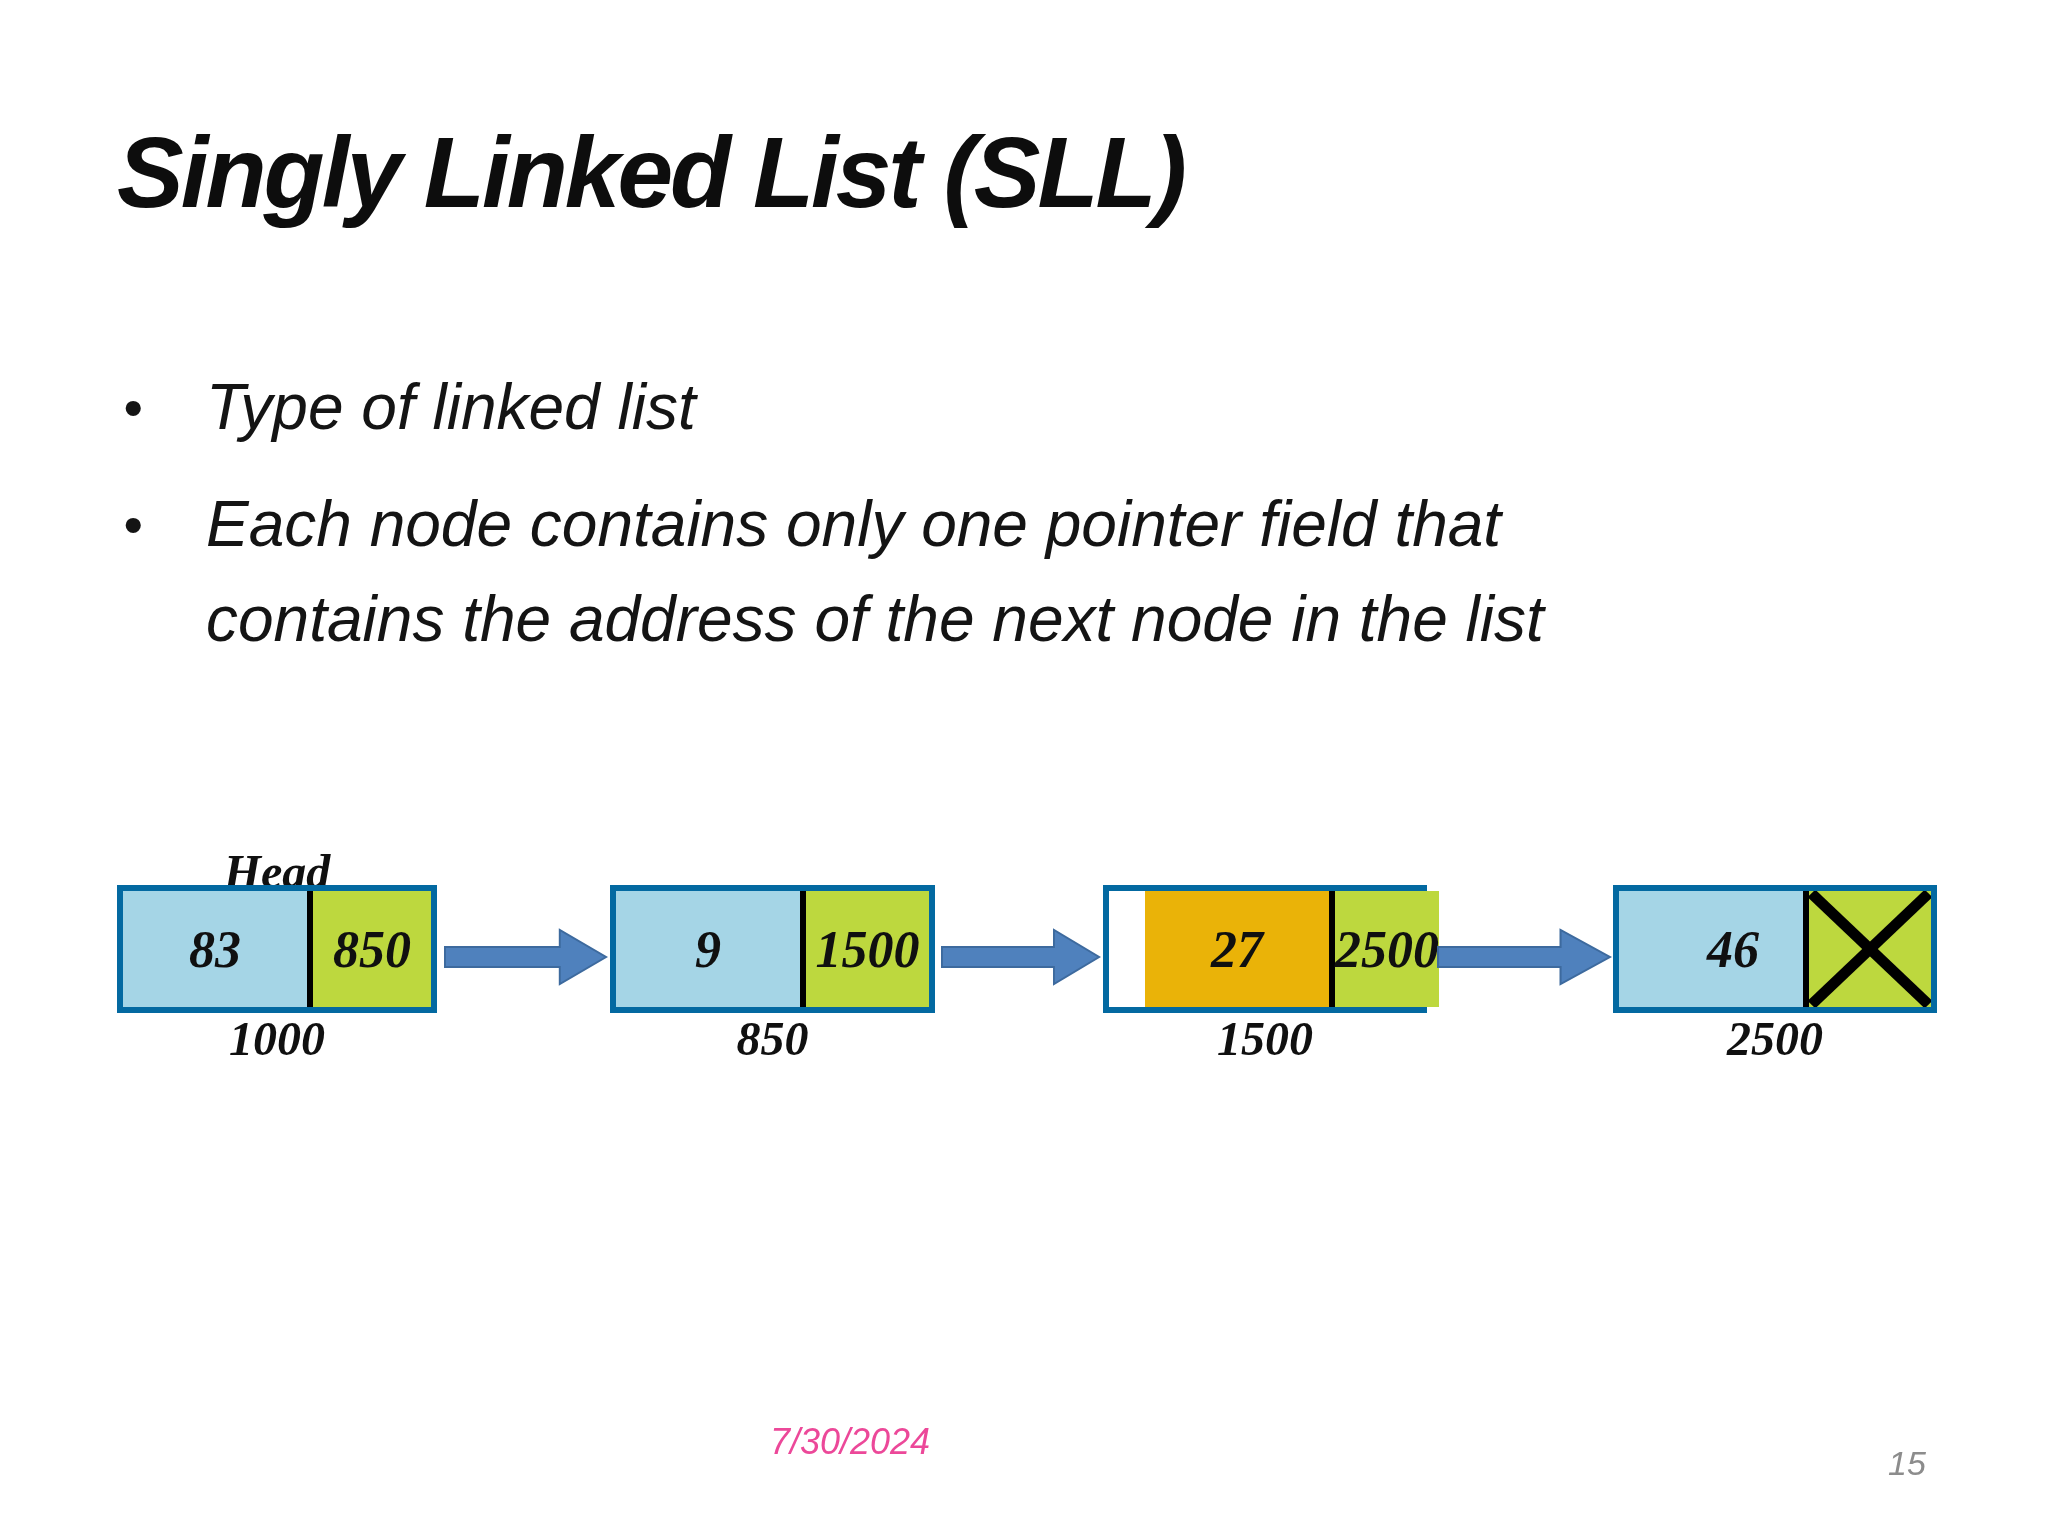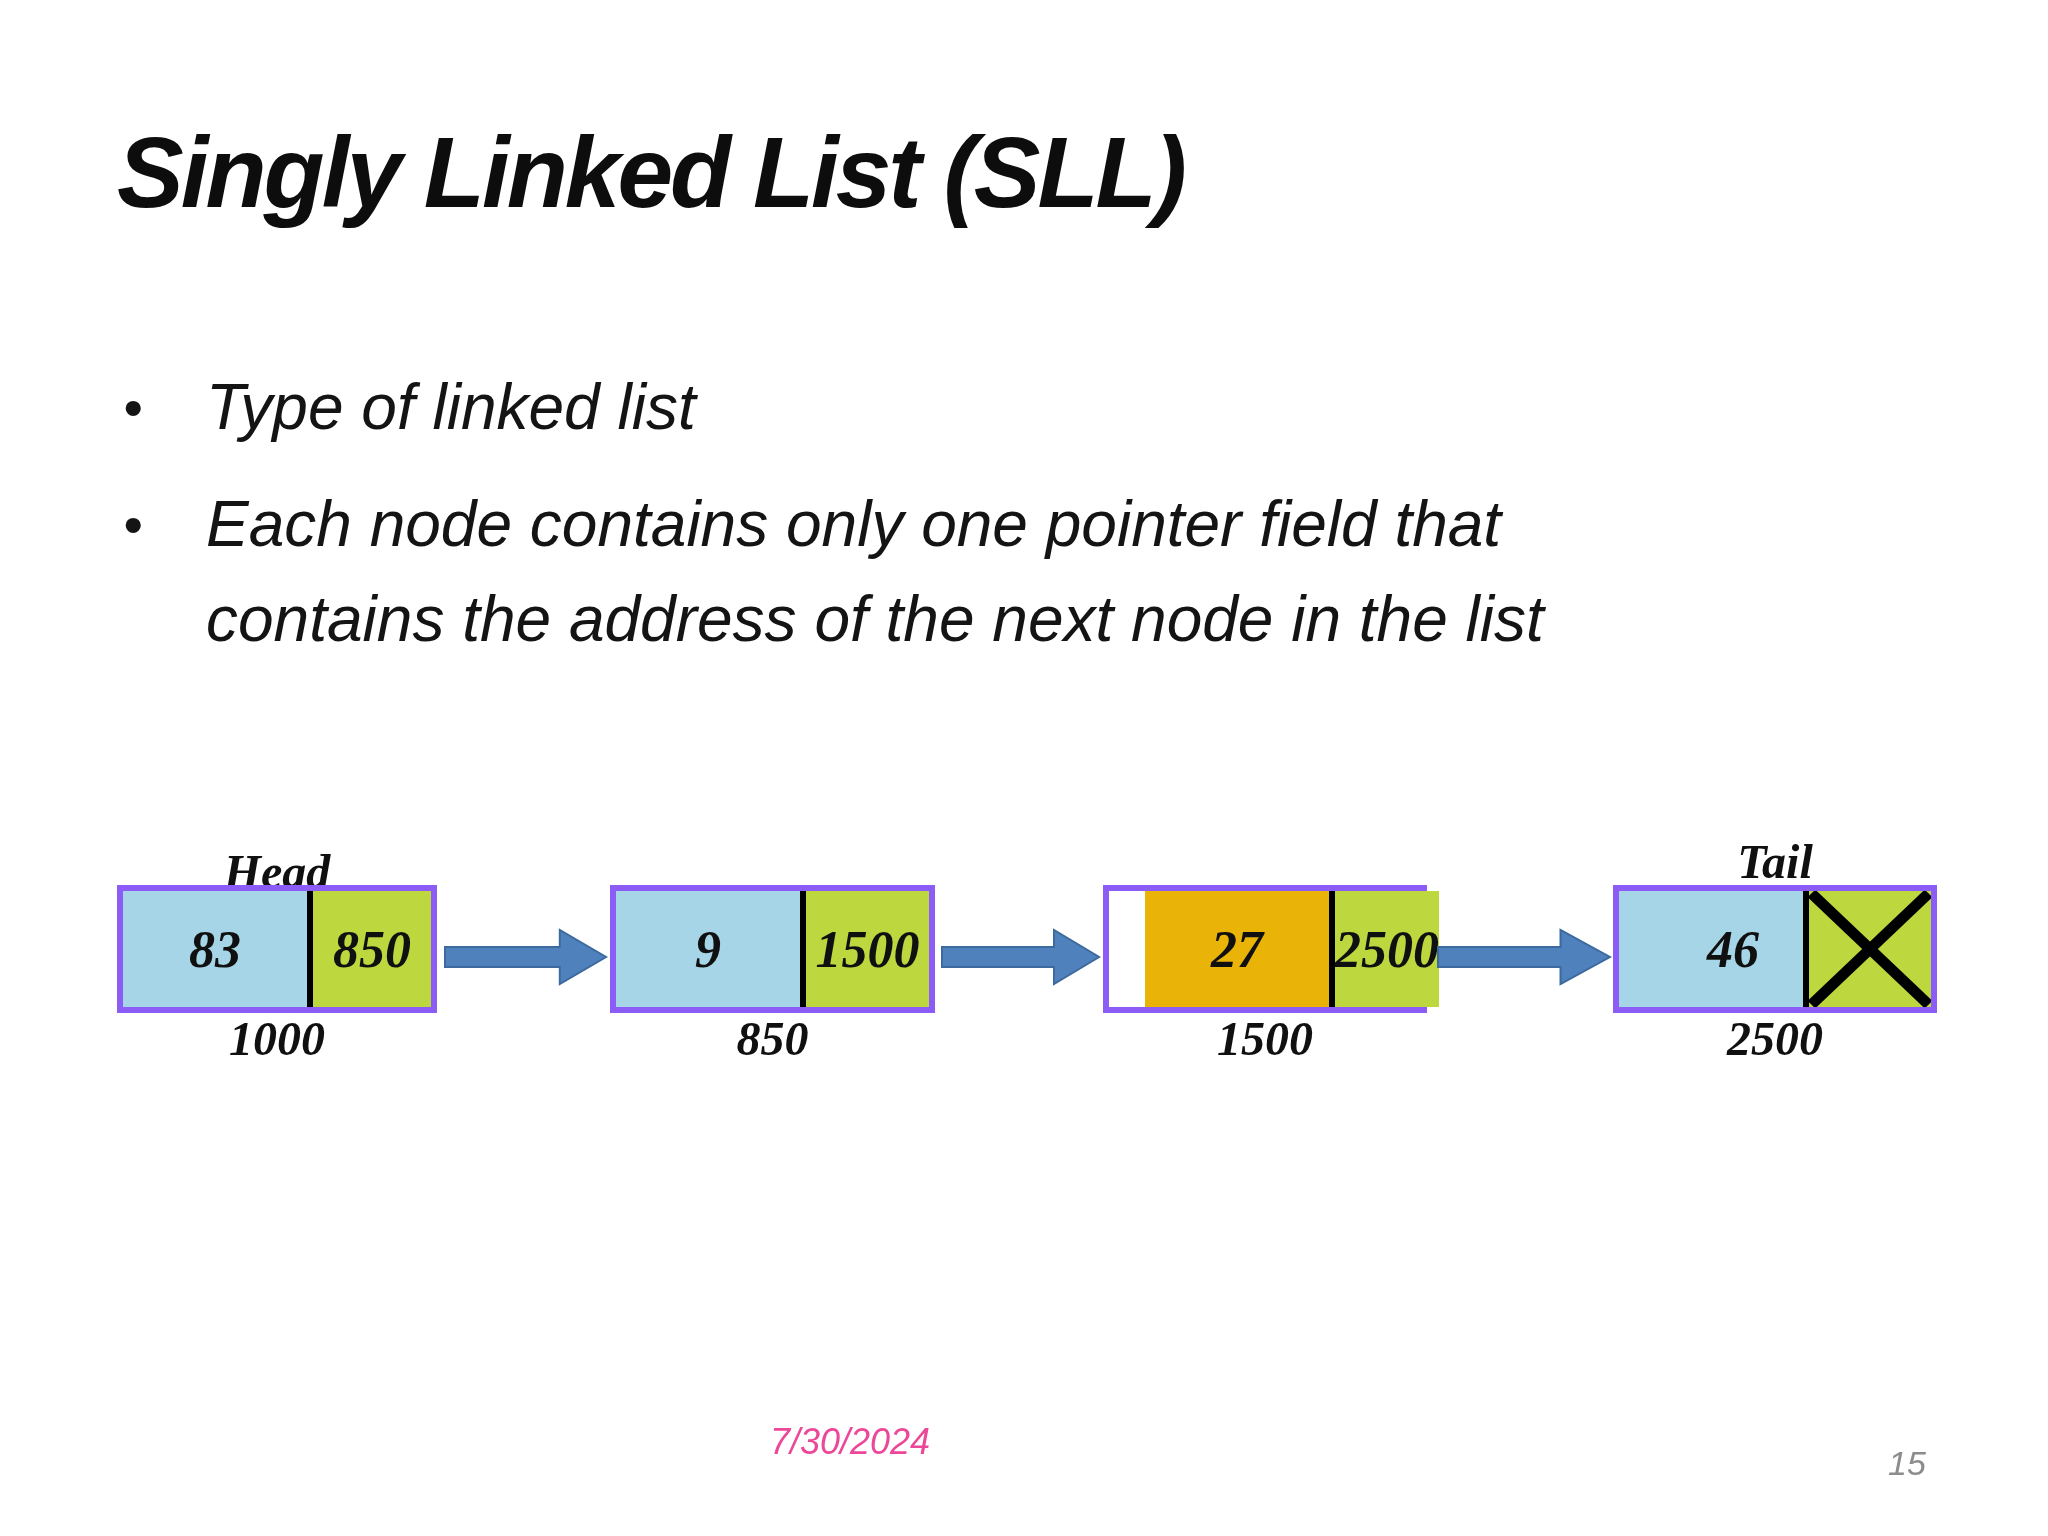--- a/index.html
+++ b/index.html
@@ -14,21 +14,21 @@
   }
   .bullets{position:absolute;left:123px;top:360px;}
   .bullet{display:flex;align-items:flex-start;font-size:64px;line-height:95px;color:#141414;}
   .bullet + .bullet{margin-top:22px;}
   .bullet .dot{width:83px;flex:0 0 83px;font-size:56px;line-height:95px;}
   .bullet .lines{white-space:nowrap;}
   .bullet .line{white-space:nowrap;}
   
   .node{
     position:absolute;top:885px;height:128px;box-sizing:border-box;
-    border:6px solid #8b5cf6;display:flex;
+    border:6px solid #0369a1;display:flex;
   }
   .cell{box-sizing:border-box;height:100%;display:flex;align-items:center;justify-content:center;
     font-family:"Liberation Serif",serif;font-weight:700;font-size:52px;color:#101010;}
   .cell-data{width:190px;flex:0 0 190px;border-right:6px solid #000;}
   .cell-next{flex:1 1 auto;position:relative;}
   .cell-next svg.xmark{position:absolute;left:0;top:0;width:100%;height:100%;display:block;}
   .node-label{
     position:absolute;font-family:"Liberation Serif",serif;font-weight:700;font-size:48px;
     color:#101010;text-align:center;line-height:1;white-space:nowrap;
   }
@@ -59,21 +59,20 @@
     <div class="bullet">
       <span class="dot">•</span>
       <div class="lines">
         <div class="line">Each node contains only one pointer field that</div>
         <div class="line">contains the address of the next node in the list</div>
       </div>
     </div>
   </div>
 
   <div class="node-label" style="left:117px;top:836px;width:320px;margin-top:12px;">Head</div>
-  <div class="node-label" style="left:1613px;top:838px;width:324px;">Tail</div>
 
   <div class="node" style="left:117px;width:320px;">
     <div class="cell cell-data" style="background: rgb(165, 213, 230);">
       <span>83</span>
     </div>
     <div class="cell cell-next" style="background: rgb(189, 216, 62);">
       <span>850</span>
     </div>
   </div>
   <div class="node-label" style="left:117px;top:1015px;width:320px;">1000</div>

